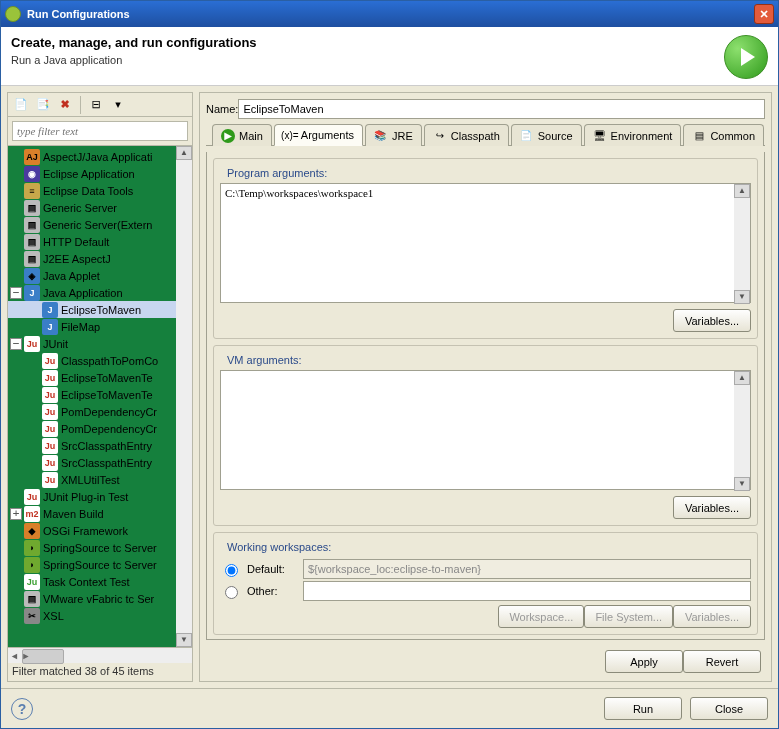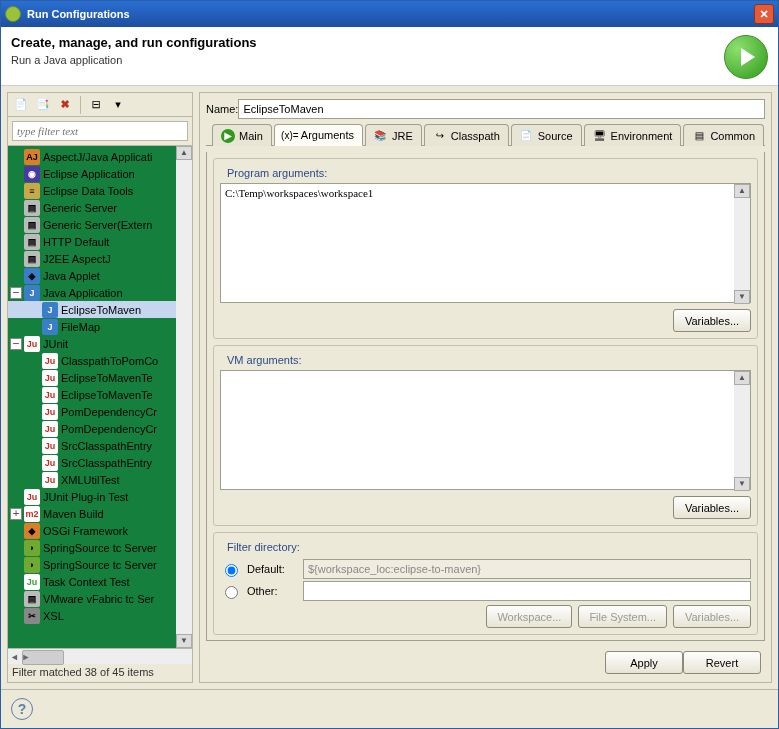--- a/index.html
+++ b/index.html
@@ -303,43 +303,47 @@
                 <div class="track"></div>
                 <div class="arr">▼</div>
               </div>
           </div>
           <div class="btnrow">
               <button class="btn">Variables...</button>
             </div>
         </div>
 
         <div class="group">
-          <div class="legend">Filter directory:</div>
+          <div class="legend">Working workspaces:</div>
           <div class="wdrow">
             <input type="radio" class="radio" name="wd" checked="" style="">
             <span style="width:50px">Default:</span>
             <input type="text" readonly="" value="${workspace_loc:eclipse-to-maven}" style="">
           </div>
           <div class="wdrow">
             <input type="radio" class="radio" name="wd" style="">
             <span style="width:50px">Other:</span>
             <input type="text" value="" style="">
           </div>
-          <div class="btnrow" style="gap:6px">
+          <div class="btnrow" style="gap:0">
             <button class="btn" disabled="">Workspace...</button>
             <button class="btn" disabled="">File System...</button>
             <button class="btn" disabled="">Variables...</button>
           </div>
         </div>
       </div>
 
       <div class="actions">
         <button class="btn">Apply</button>
         <button class="btn">Revert</button>
       </div>
     </div>
   </div>
 
   <div class="footer">
     <div class="help">?</div>
+    <div style="display:flex;gap:8px">
+      <button class="btn" style="min-width:78px">Run</button>
+      <button class="btn" style="min-width:78px">Close</button>
+    </div>
   </div>
 
 </div>
 
 </body></html>

